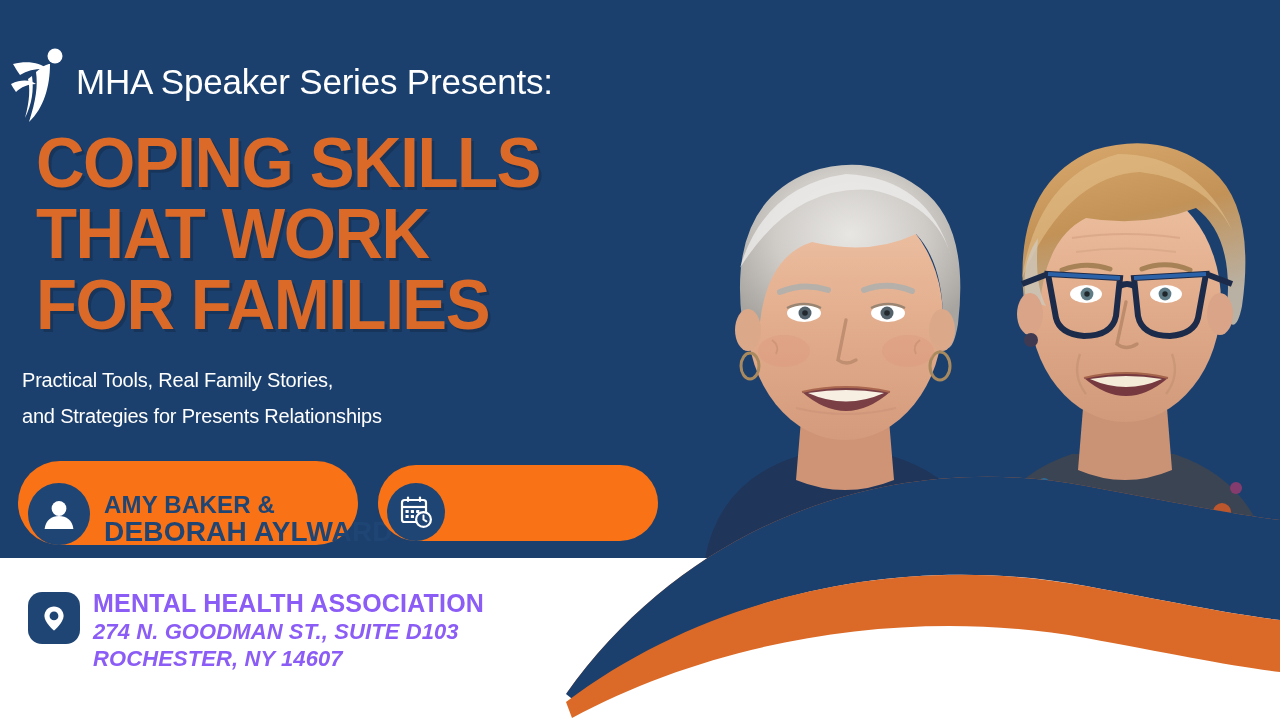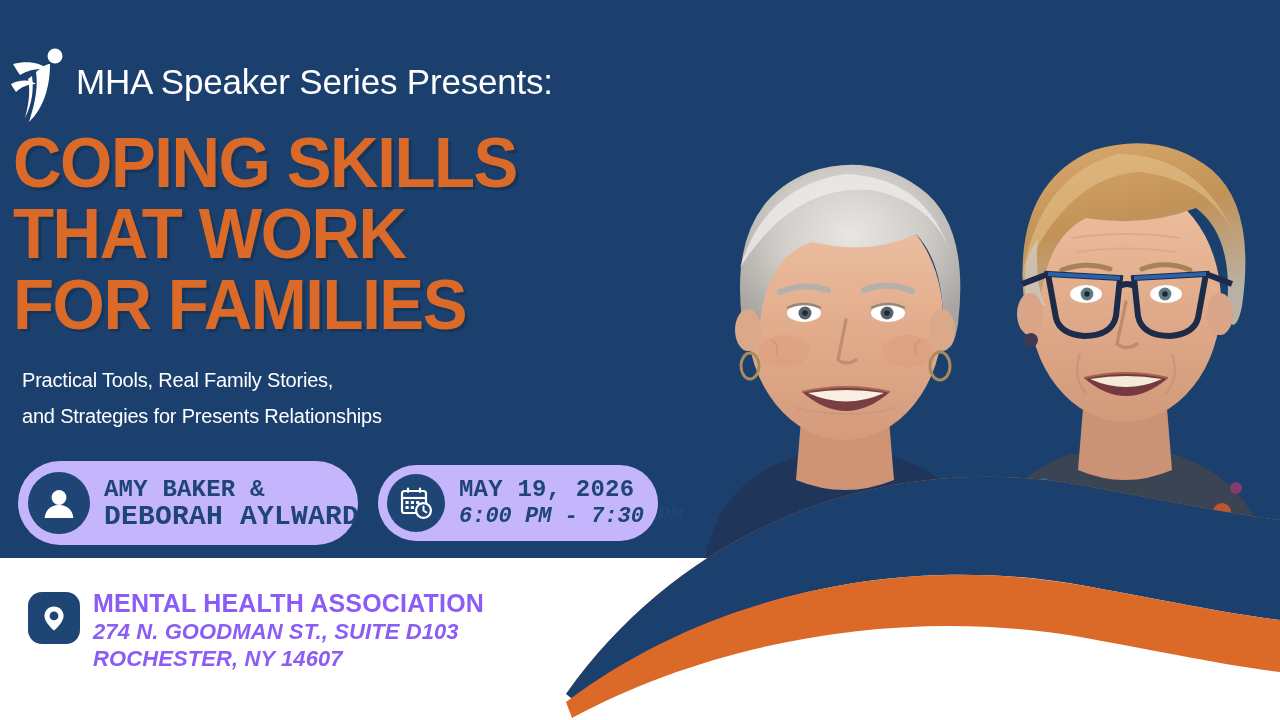--- a/index.html
+++ b/index.html
@@ -65,21 +65,21 @@
     font-size: 35px;
     font-weight: 400;
     color: #ffffff;
     letter-spacing: -0.2px;
     white-space: nowrap;
   }
 
   
   .headline {
     position: absolute;
-    left: 13px; top: 128px;
+    left: 36px; top: 128px;
     width: 640px;
   }
   .headline-line {
     font-size: 70px;
     line-height: 71px;
     font-weight: 700;
     color: #db6a28;
     letter-spacing: -1.5px;
     text-transform: uppercase;
     transform: scaleX(0.96);
@@ -98,25 +98,24 @@
     font-weight: 400;
     color: #ffffff;
     letter-spacing: -0.2px;
   }
   .subtitle-line { white-space: nowrap; display: block; }
 
   
   .pill {
     position: absolute;
     display: flex;
-    align-items: center;
-    background: #c4b5fd;
+    align-items: flex-end;
+    background: #f97316;
     border-radius: 46px;
     box-sizing: border-box;
-    font-family: Liberation Mono, monospace;
   }
   .pill-speaker {
     left: 18px; top: 461px;
     width: 340px; height: 84px;
     padding-left: 10px;
   }
   .pill-date {
     left: 378px; top: 465px;
     width: 280px; height: 76px;
     padding-left: 9px;
@@ -399,24 +398,20 @@
           <rect x="8.5" y="17" width="3.2" height="3" rx="0.5"></rect>
           <rect x="13.8" y="17" width="3.2" height="3" rx="0.5"></rect>
           <rect x="19.1" y="17" width="3.2" height="3" rx="0.5"></rect>
           <rect x="8.5" y="22" width="3.2" height="3" rx="0.5"></rect>
           <rect x="13.8" y="22" width="3.2" height="3" rx="0.5"></rect>
         </g>
         <circle cx="26.5" cy="26.5" r="7.4" fill="#1f4574" stroke="#ffffff" stroke-width="2.2"></circle>
         <path d="M26.5 22.6 L26.5 26.5 L29.4 28.3" stroke="#ffffff" stroke-width="2" fill="none" stroke-linecap="round"></path>
       </svg>
     </div>
-    <div class="pill-text">
-      <div class="l1">MAY 19, 2026</div>
-      <div class="l2">6:00 PM - 7:30 PM</div>
-    </div>
   </div>
 
   <svg class="waves" viewBox="0 0 1280 720">
 
     <path d="M566 694 C700 560 900 498 1090 534 C1170 549 1230 562 1280 568 L1280 520 C1230 514 1168 501 1086 486 C892 450 690 520 566 694 Z" fill="#db6a28"></path>
 
     <path d="M566 694 C690 520 892 450 1086 486 C1168 501 1230 514 1280 520 L1280 620 C1230 614 1168 601 1086 586 C900 552 706 596 576 702 Z" fill="#1c406e"></path>
 
     <path d="M566 702 C706 596 900 552 1086 586 C1168 601 1230 614 1280 620 L1280 672 C1230 666 1168 653 1086 638 C908 606 716 640 572 718 Z" fill="#db6a28"></path>
   </svg>

